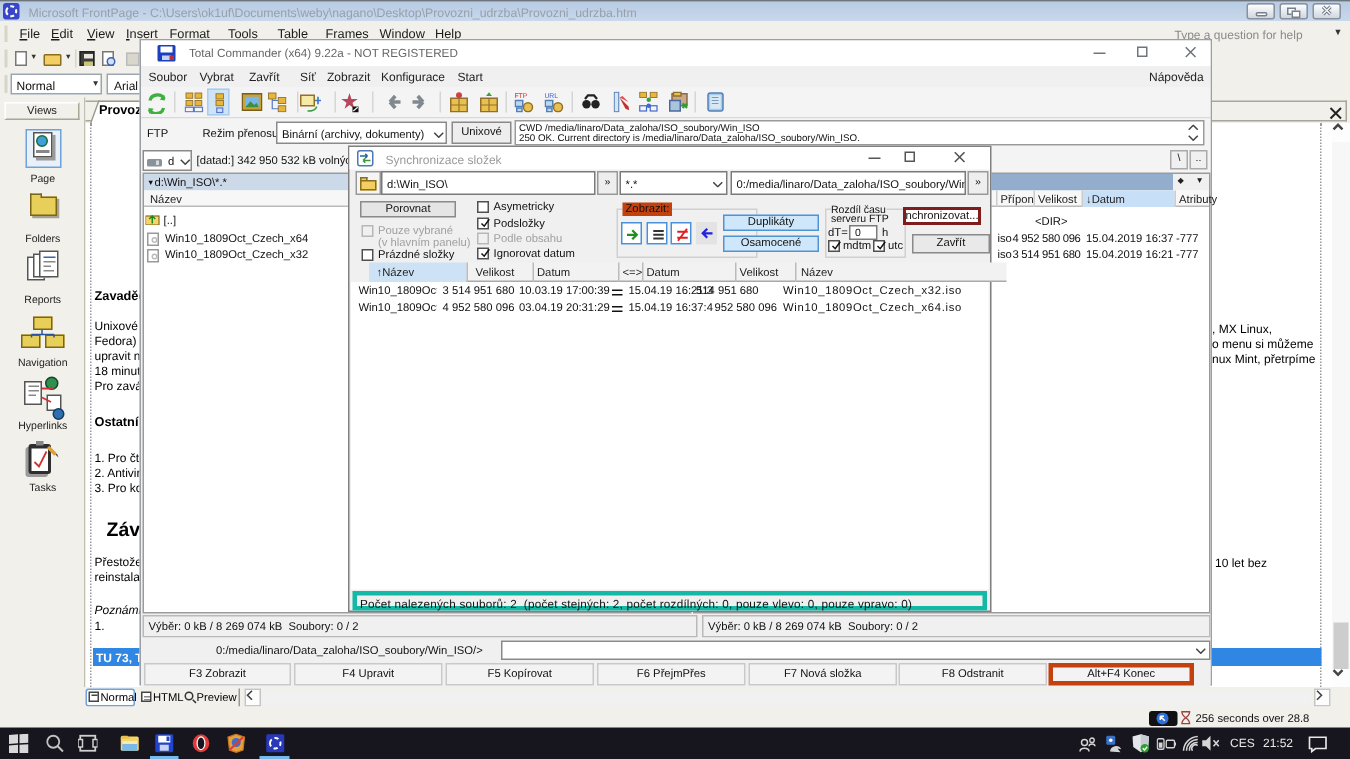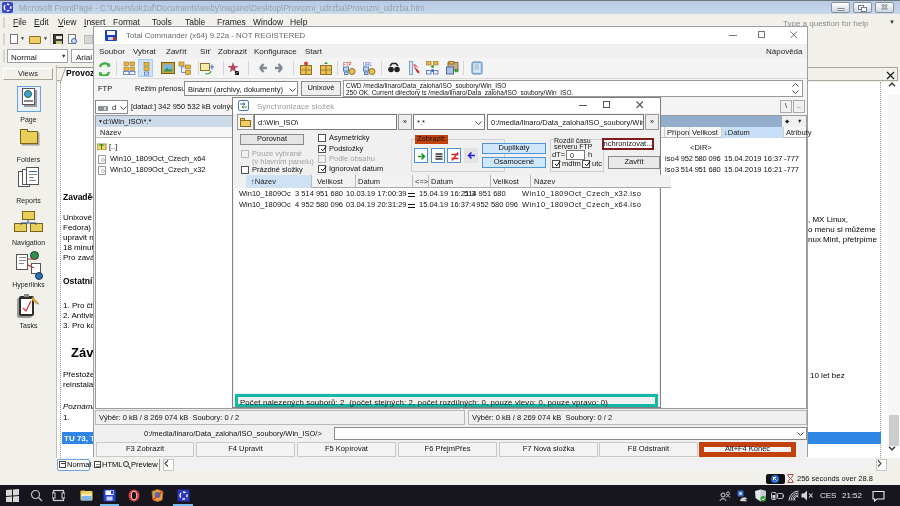--- a/index.html
+++ b/index.html
@@ -484,21 +484,21 @@
     </div>
   </div>
 
   <div class="ab" style="left:0;top:415px;width:713px;height:16px;background:#f0f0f0;">
     <div class="btn" style="left:2px;top:0px;width:98px;height:15px;background:#f3f3f3;border:1px solid #c9c9c9;font-size:7.5px;color:#111;">F3 Zobrazit</div>
     <div class="btn" style="left:102px;top:0px;width:99px;height:15px;background:#f3f3f3;border:1px solid #c9c9c9;font-size:7.5px;color:#111;">F4 Upravit</div>
     <div class="btn" style="left:203px;top:0px;width:99px;height:15px;background:#f3f3f3;border:1px solid #c9c9c9;font-size:7.5px;color:#111;">F5 Kopírovat</div>
     <div class="btn" style="left:304px;top:0px;width:99px;height:15px;background:#f3f3f3;border:1px solid #c9c9c9;font-size:7.5px;color:#111;">F6 PřejmPřes</div>
     <div class="btn" style="left:405px;top:0px;width:99px;height:15px;background:#f3f3f3;border:1px solid #c9c9c9;font-size:7.5px;color:#111;">F7 Nová složka</div>
     <div class="btn" style="left:505px;top:0px;width:99px;height:15px;background:#f3f3f3;border:1px solid #c9c9c9;font-size:7.5px;color:#111;">F8 Odstranit</div>
-    <div class="btn" style="left:605px;top:0px;width:97px;height:15px;background:#f3f3f3;border:5px solid #c2410c;font-size:7.5px;color:#111;">Alt+F4 Konec</div>
+    <div class="btn" style="left:605px;top:0px;width:97px;height:15px;background:#f3f3f3;border:3px solid #c2410c;font-size:7.5px;color:#111;">Alt+F4 Konec</div>
   </div>
 </div>
 
 <div class="ab" id="dlg" style="left:232px;top:97px;width:429px;height:311px;background:#f0f0f0;border:1px solid #808080;">
 
   <div class="ab" style="left:0;top:0;width:427px;height:15px;background:#fff;">
     <div class="ab" style="left:5px;top:2px;width:11px;height:11px;background:#fff;border:1px solid #4a79b5;border-radius:2px;">
         <svg width="9" height="9">
           <path d="M1 3 H6 M6 3 L4.5 1.5 M6 3 L4.5 4.5" stroke="#2a62a5" stroke-width="1" fill="none"></path>
           <path d="M8 6 H3 M3 6 L4.5 4.5 M3 6 L4.5 7.5" stroke="#3a9a3a" stroke-width="1" fill="none"></path>

